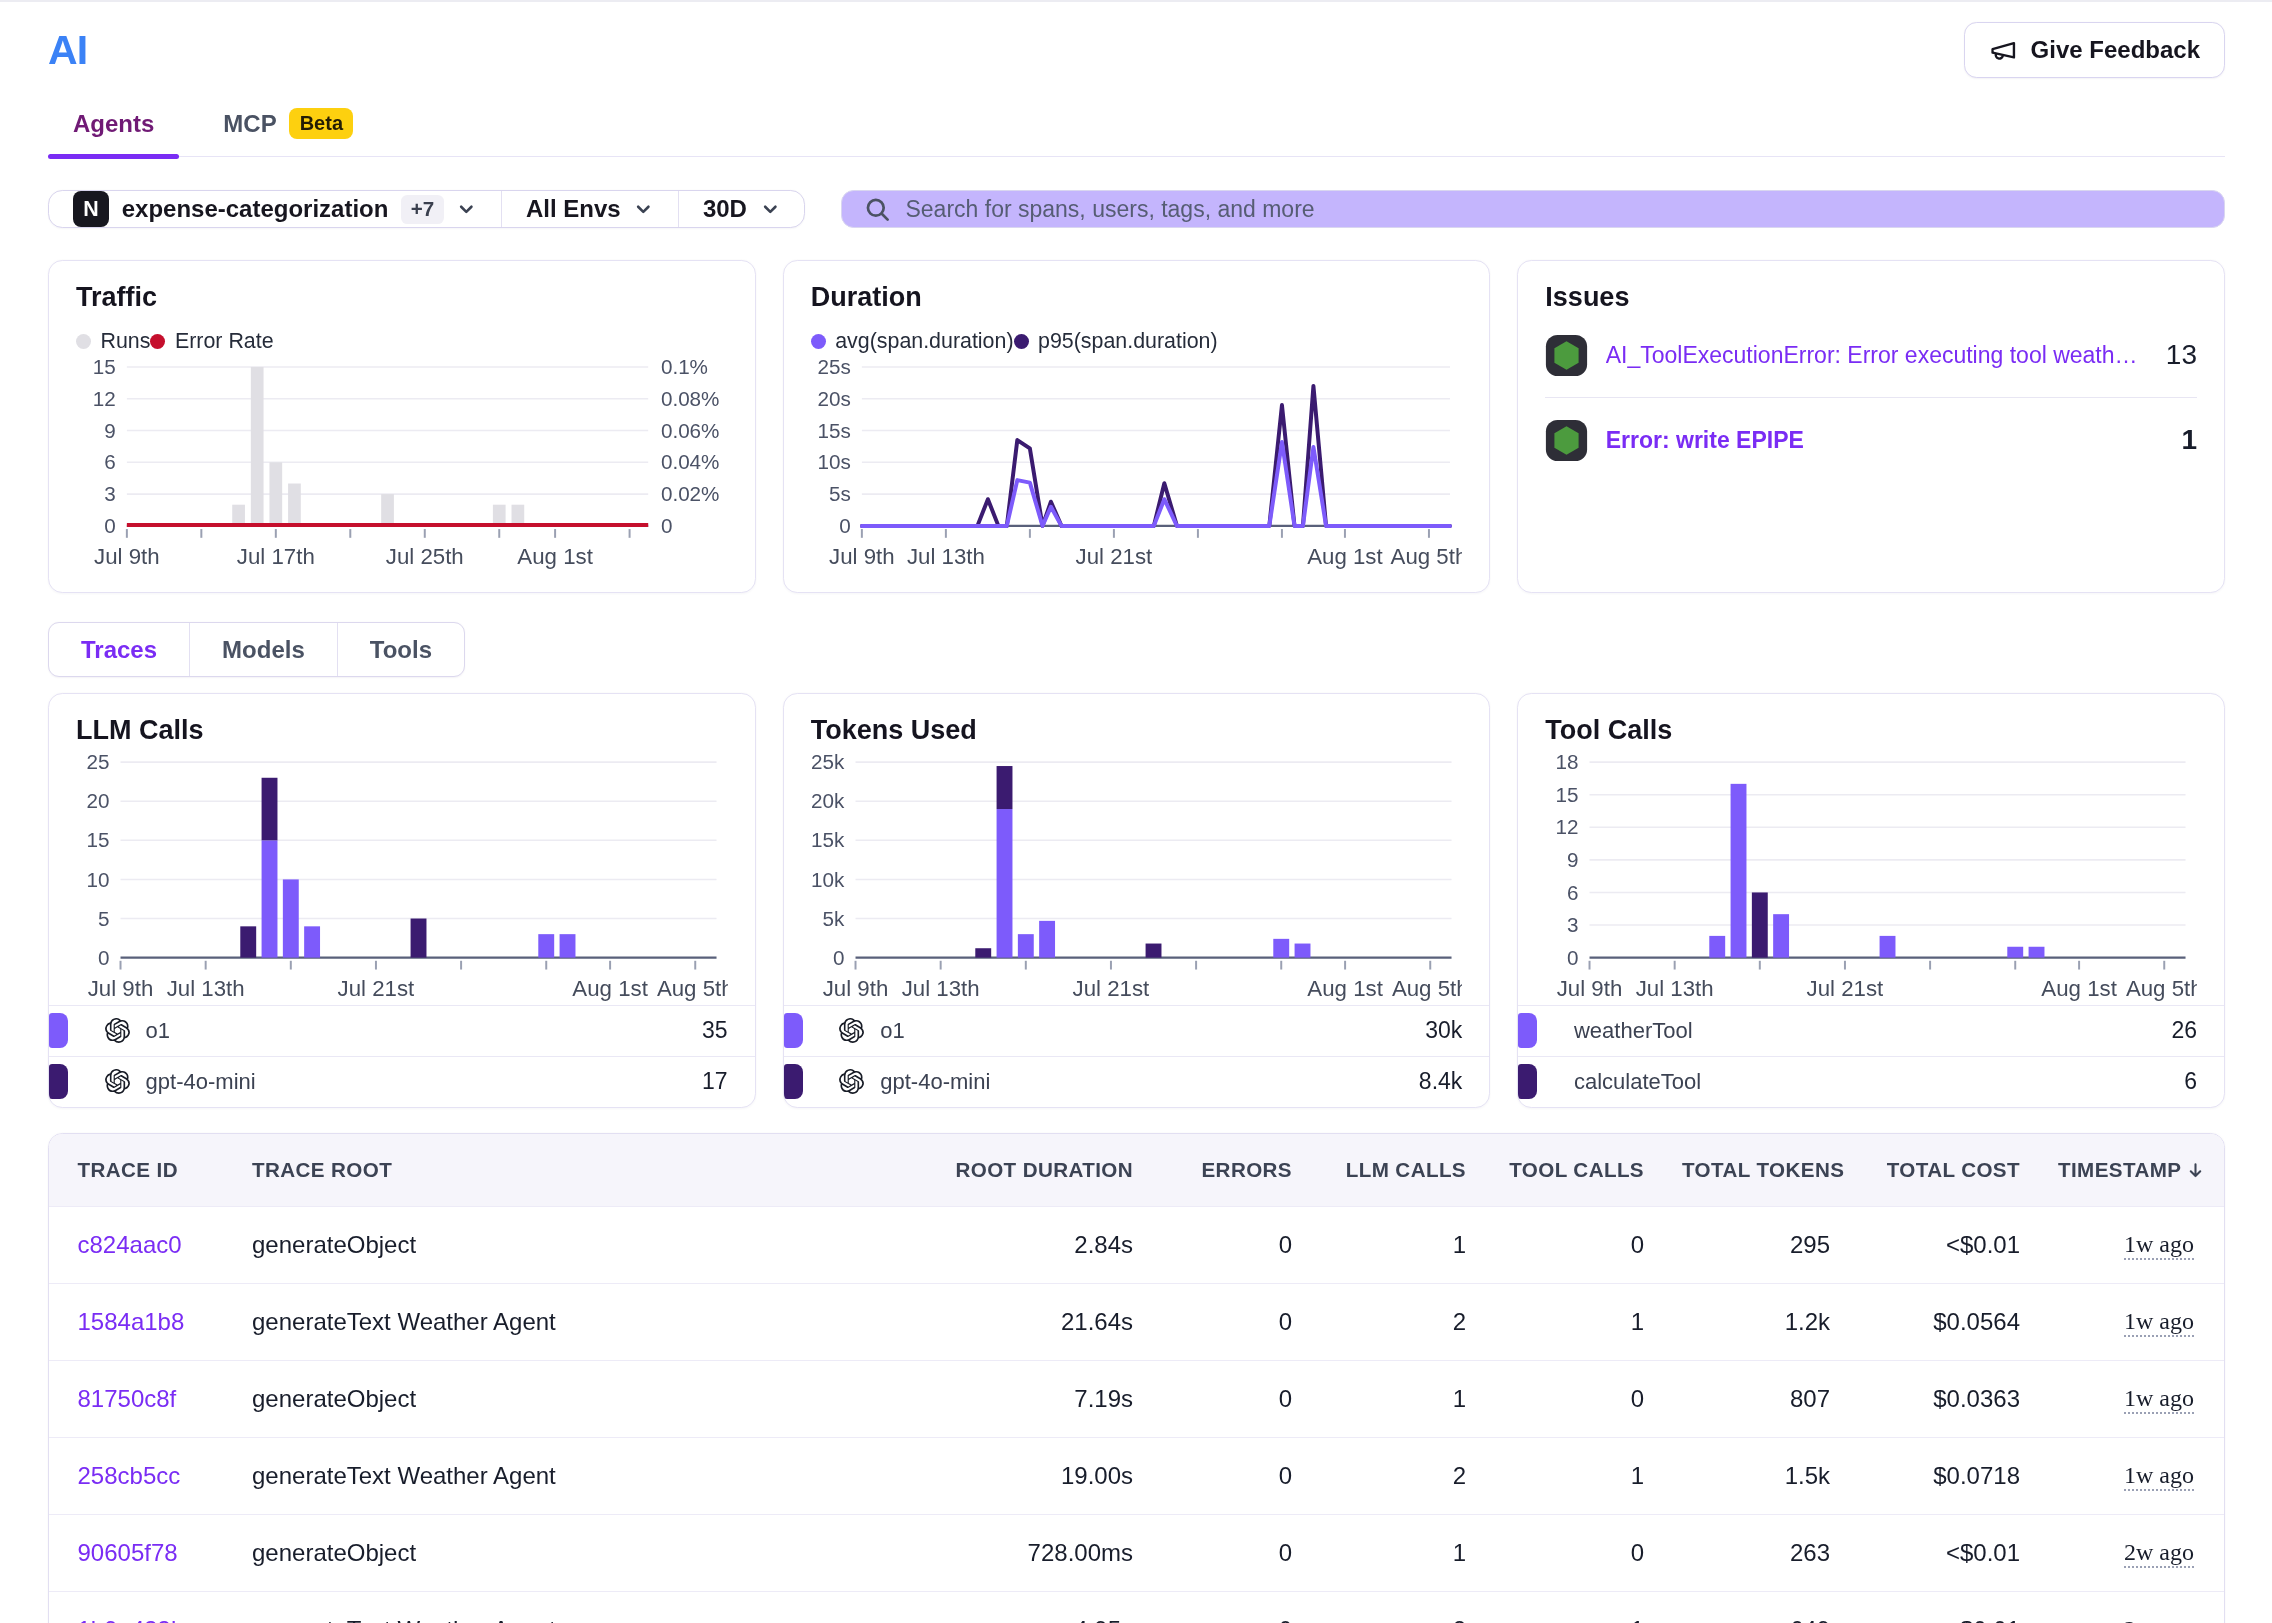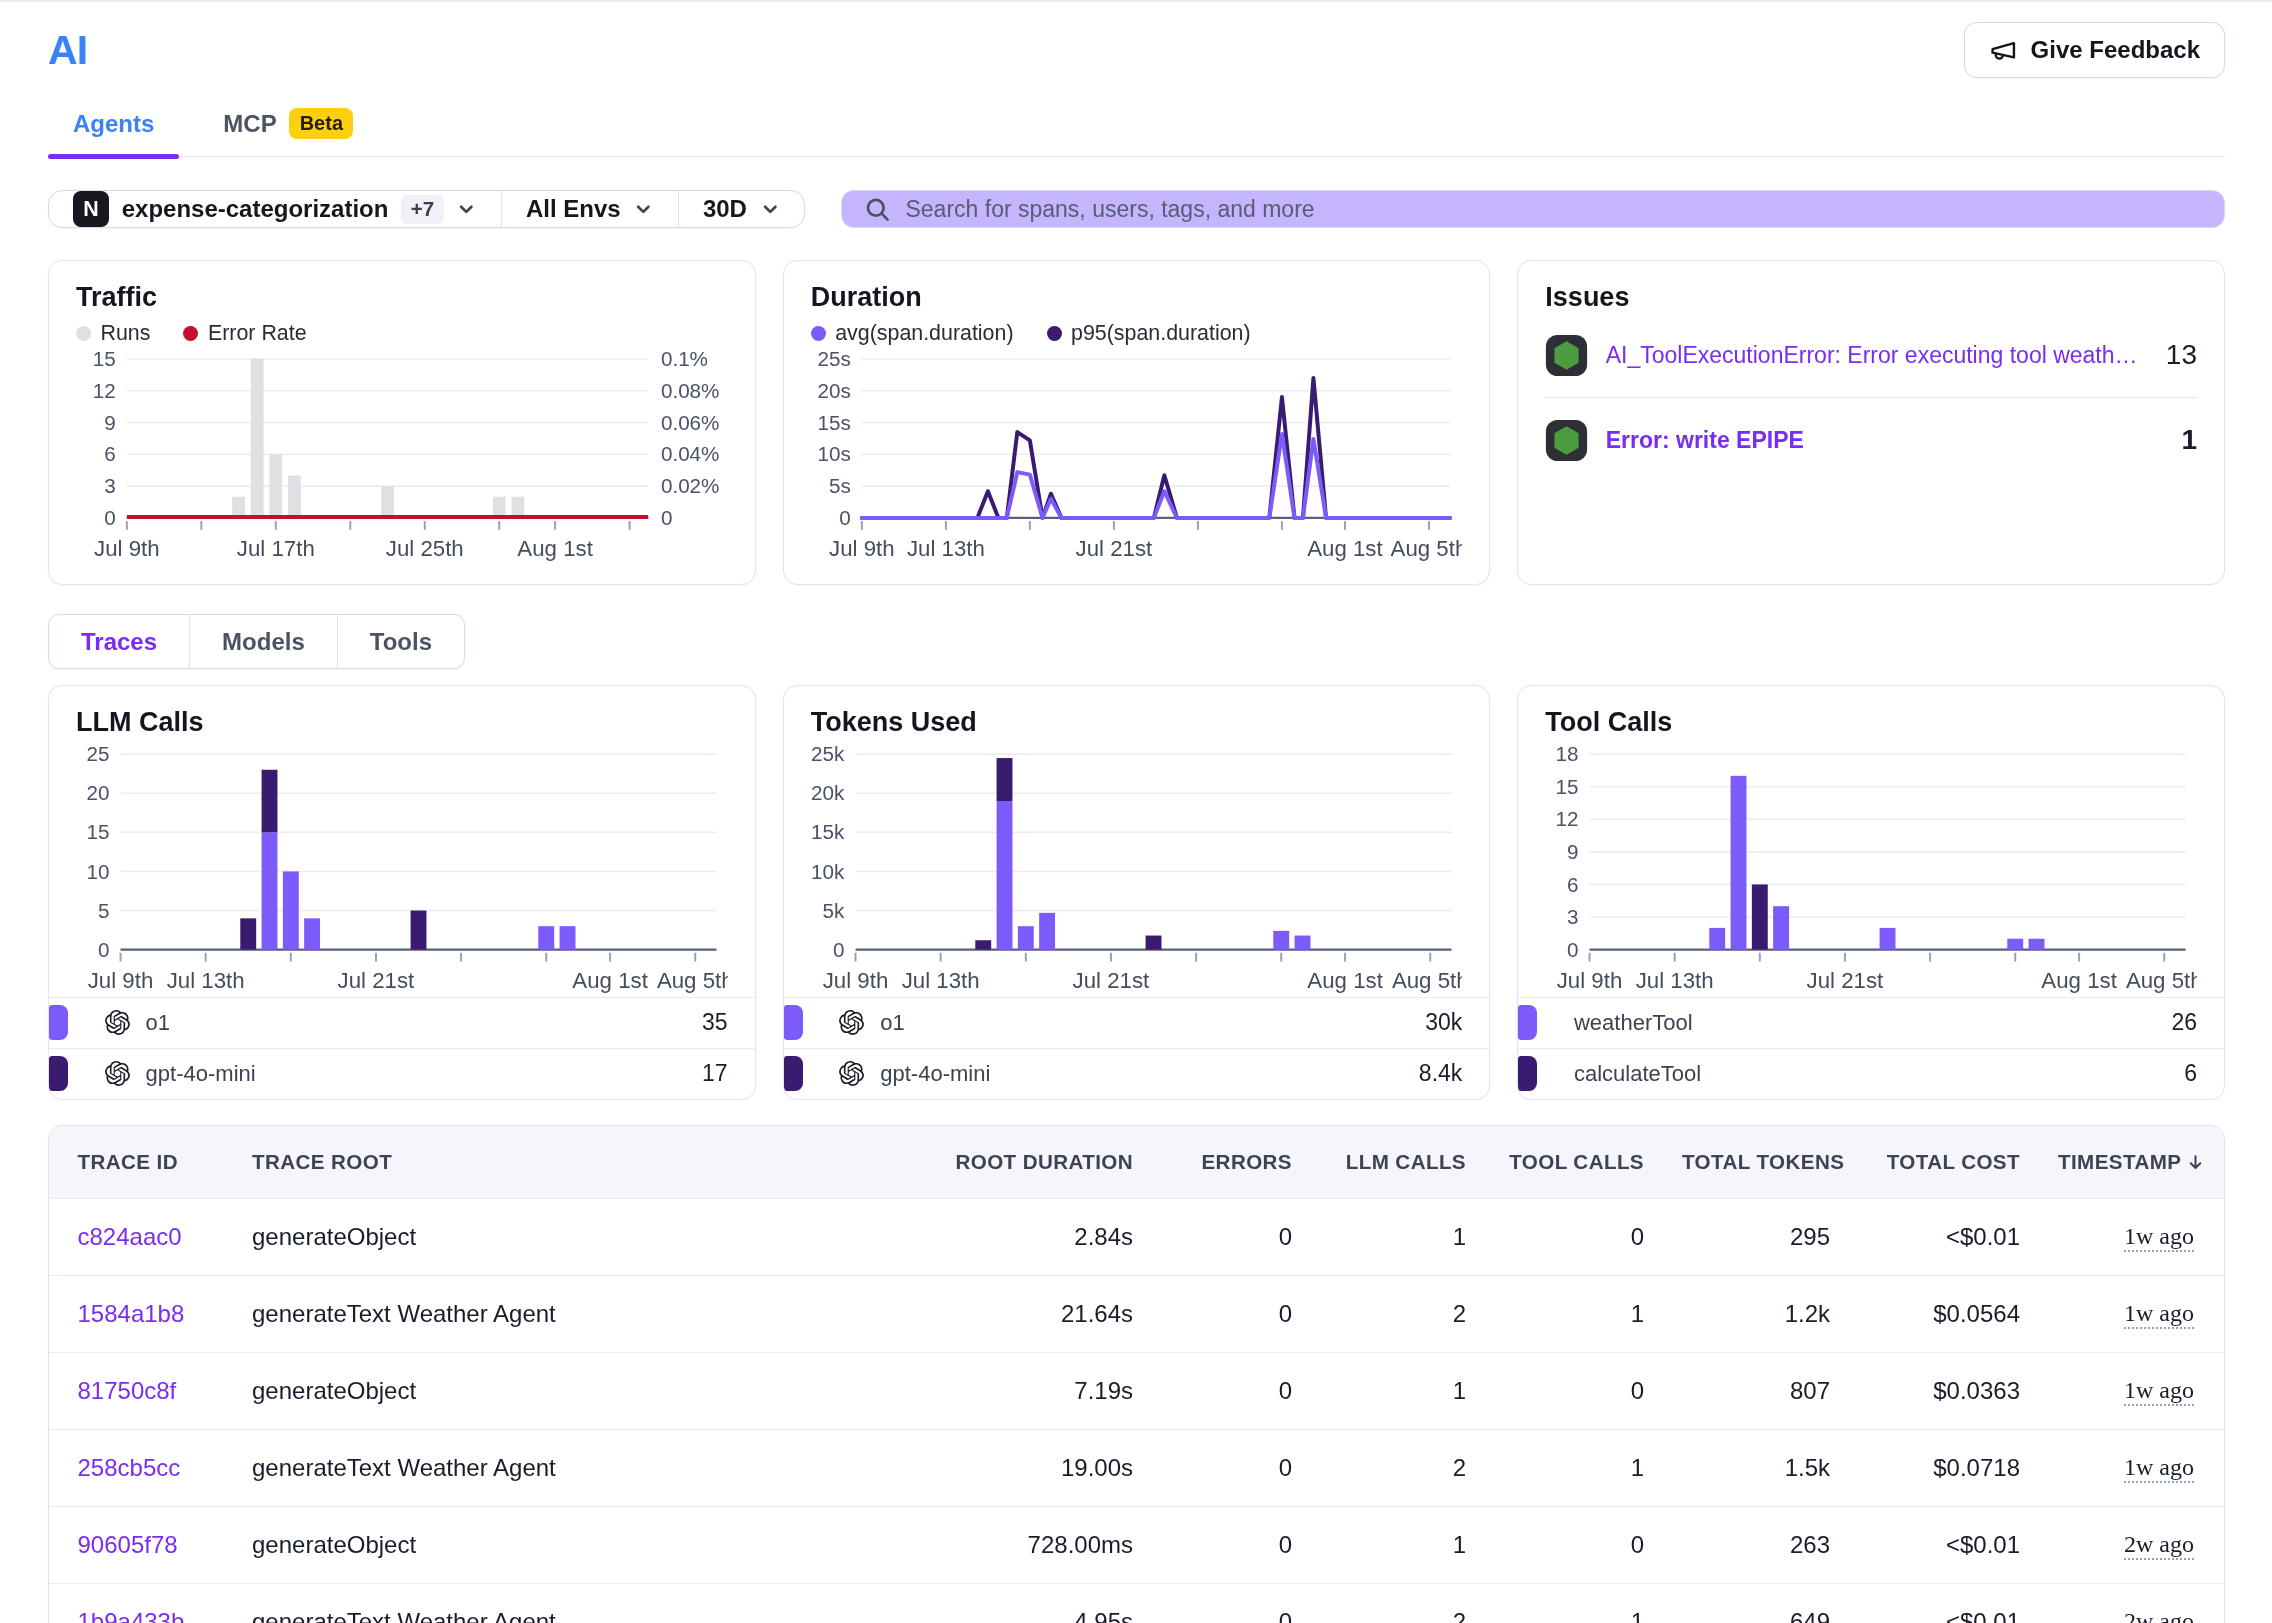--- a/index.html
+++ b/index.html
@@ -13,21 +13,21 @@
   .title { font-size:41px; font-weight:700; letter-spacing:-0.8px; color:#3b82f6; padding-top:4.8px;}
   .feedback-btn { display:flex; align-items:center; gap:12.7px; border:1.6px solid #d9d5f0;
     background:#fff; border-radius:12.7px; padding:12.7px 24px; font-size:24px; font-weight:700;
     color:#16151f; cursor:pointer; box-shadow:0 0.8px 1.6px rgba(30,20,80,.05);}
   .feedback-btn svg { width:28.5px; height:28.5px; stroke:#16151f; fill:none; stroke-width:2; stroke-linejoin:round; stroke-linecap:round;}
 
   
   .tabs { display:flex; gap:19px; margin-top:19px; border-bottom:1.6px solid #e7e4f6; }
   .tab { position:relative; padding:11px 25px 17.4px 25px; font-size:24px; font-weight:700;
     color:#4a5263; cursor:pointer; display:flex; align-items:center; gap:12.7px;}
-  .tab.active { color:#3b82f6;justify-content:center; }
+  .tab.active { color:#701a75;justify-content:center; }
   .tab.active::after { content:""; position:absolute; left:0; right:0; bottom:-2.4px; height:4.8px;
     border-radius:3.2px; background:#7a2cf4; }
   .beta { background:#fdd00f; color:#241d04; font-size:20px; font-weight:700;
     border-radius:8px; padding:4px 10.3px; }
 
   
   .filter-row { display:flex; margin-top:33px; gap:36px; align-items:stretch; }
   .filter-group { display:flex; border:1.6px solid #d9d5ee; border-radius:14.3px; overflow:hidden;
     background:#fff; box-shadow:0 0.8px 1.6px rgba(30,20,80,.04); }
   .filter-seg { display:flex; align-items:center; gap:12.7px; padding:0 24px; font-size:24px;
@@ -43,21 +43,21 @@
   .search-box svg { width:27px; height:27px; stroke:#4b5263; fill:none; stroke-width:2.4; stroke-linecap:round;}
   .search-box input { flex:1; border:none; outline:none; background:transparent; font-size:23px;
     color:#17161f; font-family:"Liberation Sans",sans-serif; }
   .search-box input::placeholder { color:#565d74; opacity:1; }
 
   
   .cards { display:flex; gap:27px; margin-top:32px; align-items:stretch; }
   .card { flex:1; border:1.6px solid #e5e2f4; border-radius:14.3px; background:#fff;
     box-shadow:0 0.8px 2.4px rgba(30,20,80,.04); padding:20.6px 27px; overflow:hidden; min-width:0;}
   .card-title { font-size:27px; font-weight:700; color:#15141f; }
-  .legend { display:flex; gap:33px; margin-top:8px; align-items:center; }
+  .legend { display:flex; margin-top:16px; align-items:center; }
   .legend-item { display:flex; gap:9.5px; align-items:center; font-size:21.4px; color:#262c3a; }
   .dot { width:15px; height:15px; border-radius:50%; display:inline-block; }
   .chart-svg { display:block; width:100%; margin-top:4.8px; }
   .chart-svg text { font-family:"Liberation Sans",sans-serif; }
   .chart-svg .tk { font-size:26px; fill:#4b5266; }
   .chart-svg .xl { font-size:28px; fill:#454c5c; }
 
   .chart-card { padding-bottom:0; display:flex; flex-direction:column; }
   .tot-row { display:flex; align-items:center; gap:16px; border-top:1.6px solid #eae8f5;
     height:51px; margin:0 -27px; padding-right:27px; cursor:pointer; }

